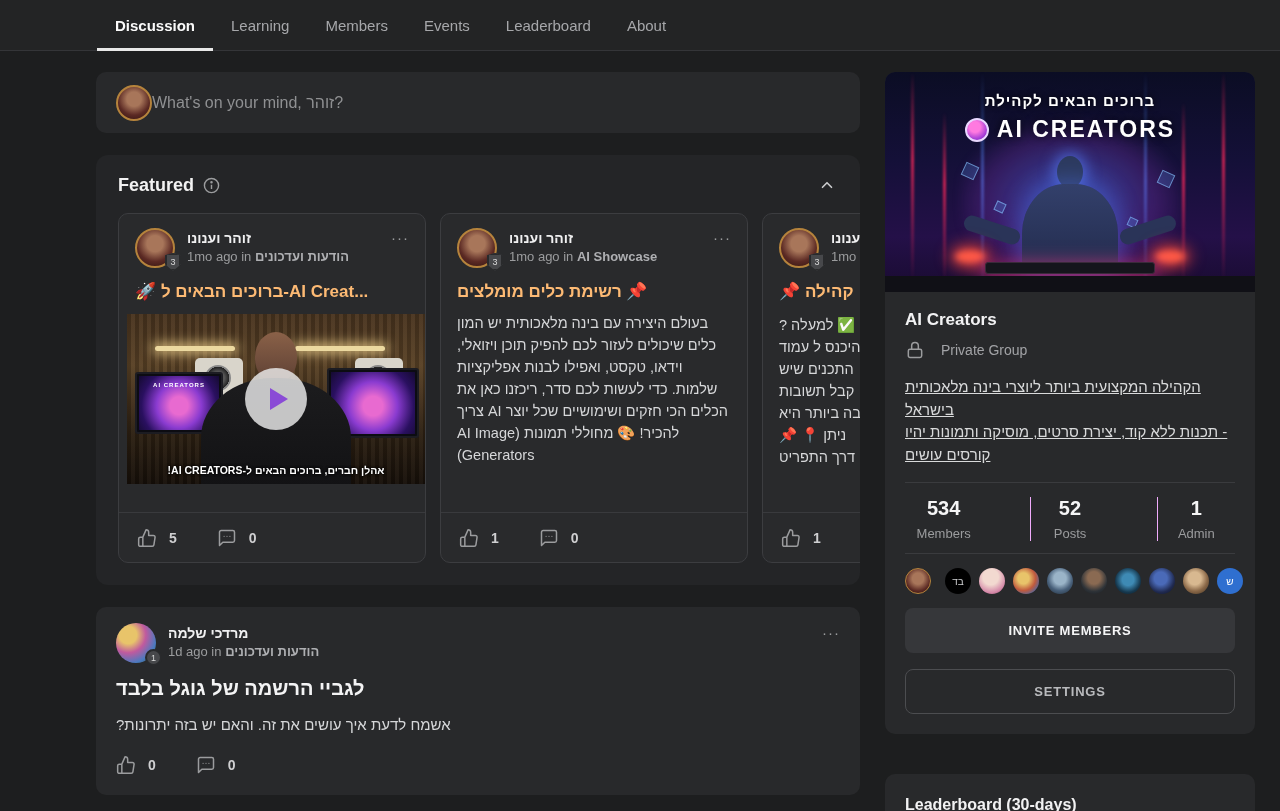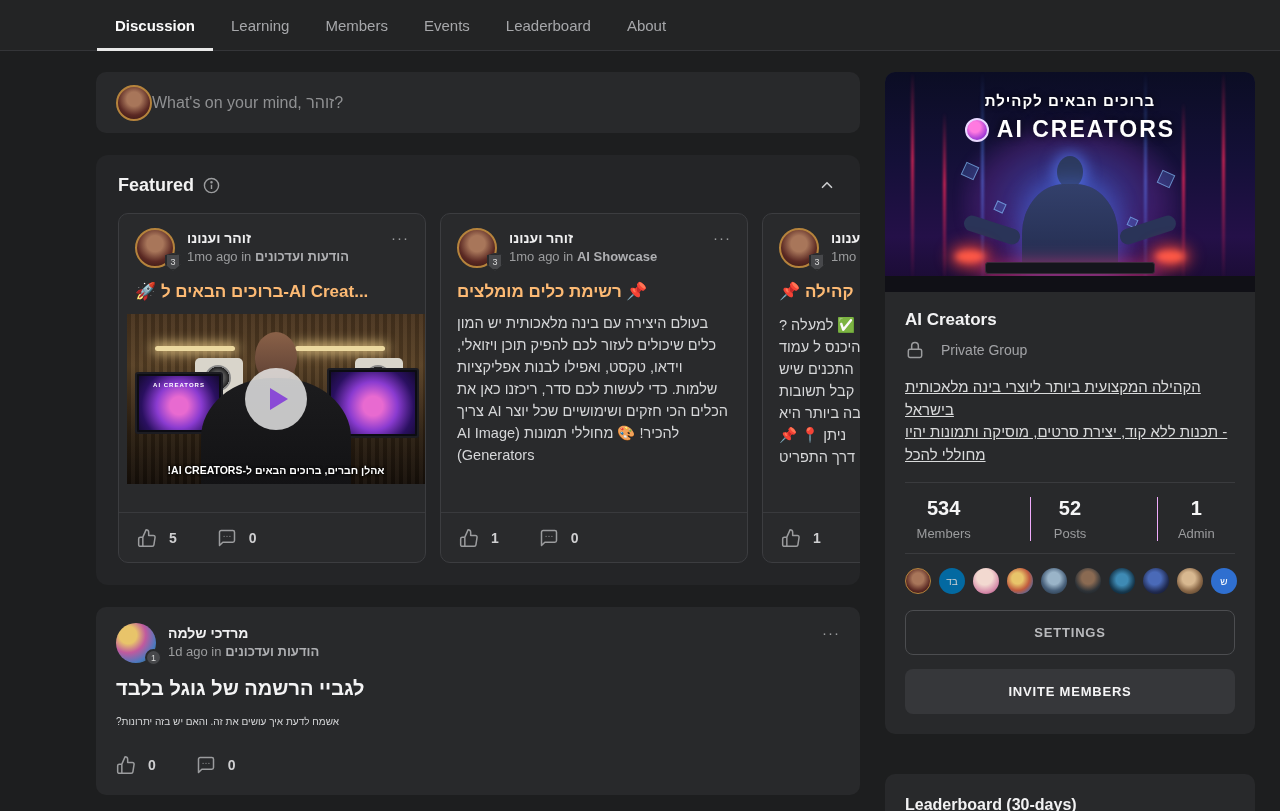--- a/index.html
+++ b/index.html
@@ -69,21 +69,21 @@
   .play-tri { width:0; height:0; border-left:18px solid #8a4bd6; border-top:11px solid transparent; border-bottom:11px solid transparent; margin-left:5px; }
   .caption { position:absolute; bottom:8px; left:0; right:0; text-align:center; font-size:10.5px; font-weight:bold; color:#fff;
     text-shadow:0 0 3px #000,0 0 3px #000; direction:rtl; }
 
   
   .frag { white-space:nowrap; direction:rtl; text-align:left; }
 
   
   .post { margin-top:22px; padding:16px 20px 4px; height:188px; display:flex; flex-direction:column; }
   .post-title { margin-top:14px; font-size:20px; font-weight:bold; color:#f3f3f4; }
-  .post-body { margin-top:16px; font-size:10px; color:#d6d7d9; direction:rtl; text-align:left; }
+  .post-body { margin-top:16px; font-size:15px; color:#d6d7d9; direction:rtl; text-align:left; }
   .post-foot { margin-top:auto; height:52px; display:flex; align-items:center; gap:12px; color:#c3c4c6; }
 
   
   .group-card { overflow:hidden; }
   .cover { position:relative; height:220px; overflow:hidden;
     background:linear-gradient(180deg,#0b0d24 0,#141038 40%,#241048 75%,#190b30 100%); }
   .streak { position:absolute; top:0; bottom:0; width:3px; filter:blur(1px); }
   .s-red { background:linear-gradient(180deg,transparent 0,rgba(255,40,90,.75) 40%,transparent 95%); }
   .s-blue { background:linear-gradient(180deg,transparent 0,rgba(80,140,255,.55) 50%,transparent 100%); }
   .glow-center { position:absolute; left:50%; top:58%; transform:translate(-50%,-50%); width:220px; height:160px;
@@ -356,21 +356,21 @@
         <span class="icon">
           <svg width="20" height="20" viewBox="0 0 24 24" fill="none" stroke="currentColor" stroke-width="1.8" stroke-linejoin="round">
             <rect x="4" y="11" width="16" height="10" rx="2"></rect>
               <path d="M8 11V7a4 4 0 0 1 8 0v4"></path>
           </svg>
         </span>
         <span>Private Group</span>
       </div>
       <div class="desc">
         <div>הקהילה המקצועית ביותר ליוצרי בינה מלאכותית בישראל</div>
-        <div>- תכנות ללא קוד, יצירת סרטים, מוסיקה ותמונות יהיו מחוללי להכל</div>
+        <div>- תכנות ללא קוד, יצירת סרטים, מוסיקה ותמונות יהיו קורסים עושים</div>
       </div>
 
       <div class="divider"></div>
       <div class="stats">
         <div class="stat">
           <div class="stat-val">534</div>
           <div class="stat-lbl">Members</div>
         </div>
         <div class="stat">
           <div class="stat-val">52</div>
@@ -378,32 +378,32 @@
         </div>
         <div class="stat">
           <div class="stat-val">1</div>
           <div class="stat-lbl">Admin</div>
         </div>
       </div>
       <div class="divider" style="margin-top:0;"></div>
 
       <div class="members-row">
         <div class="m-av" style="background:radial-gradient(circle at 50% 40%,#a8765a 0 30%,#5c2a24 65%,#20100e);border:1.5px solid #b5833c;"></div>
-        <div class="m-av" style="background:#0369a1;">בד</div>
+        <div class="m-av" style="background:#000000;margin-left:6px;">בד</div>
         <div class="m-av" style="background:radial-gradient(circle at 45% 35%,#f2d9d0 0 35%,#d488a8 70%,#7a3a5a);"></div>
         <div class="m-av" style="background:radial-gradient(circle at 40% 40%,#e8c46a 0 25%,#c05a3e 55%,#3a6ab0 85%);"></div>
         <div class="m-av" style="background:radial-gradient(circle at 50% 40%,#9ab4c8 0 30%,#48607a 60%,#1c2834);"></div>
         <div class="m-av" style="background:radial-gradient(circle at 50% 38%,#8a6a52 0 30%,#2e3338 65%,#16181c);"></div>
         <div class="m-av" style="background:radial-gradient(circle at 50% 45%,#3e8ab4 0 30%,#16384e 65%,#0a1620);"></div>
         <div class="m-av" style="background:radial-gradient(circle at 45% 40%,#4a6ab8 0 30%,#202a50 65%,#0c1020);"></div>
         <div class="m-av" style="background:radial-gradient(circle at 45% 40%,#d8b890 0 30%,#8a6848 60%,#3a2c1c);"></div>
         <div class="m-av" style="background:#2f6fd0;color:#fff;">ש</div>
       </div>
 
+      <button class="btn btn-fill">INVITE MEMBERS</button>
       <button class="btn btn-outline">SETTINGS</button>
-      <button class="btn btn-fill">INVITE MEMBERS</button>
     </div>
   </div>
 
   <div class="card lb-card">
     <div class="lb-title">Leaderboard (30-days)</div>
   </div>
 </div>
 
 </body></html>

